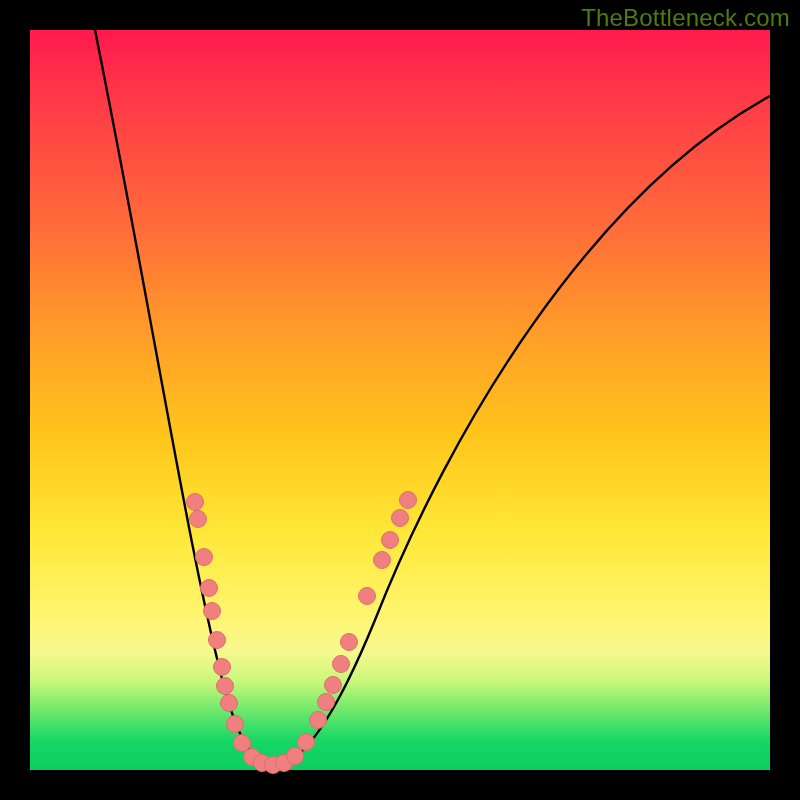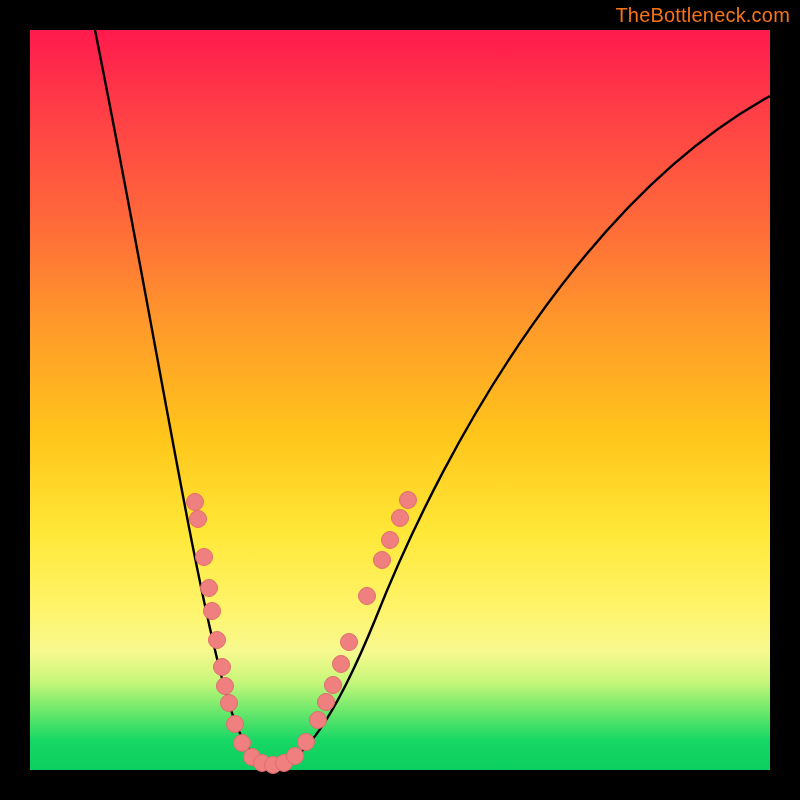--- a/index.html
+++ b/index.html
@@ -39,22 +39,22 @@
       #c8f77a 88%,
       #6de86b 92%,
       #17d765 96%,
       #0acf60 100%
     );
   }
   .watermark {
     position: absolute;
     top: 4px;
     right: 10px;
-    color: #f97316;
-    font-size: 20px;
+    color: #4d7c0f;
+    font-size: 24px;
     font-weight: 500;
     letter-spacing: 0.2px;
     user-select: none;
   }
   svg.curve {
     position: absolute;
     left: 0;
     top: 0;
     width: 740px;
     height: 740px;

